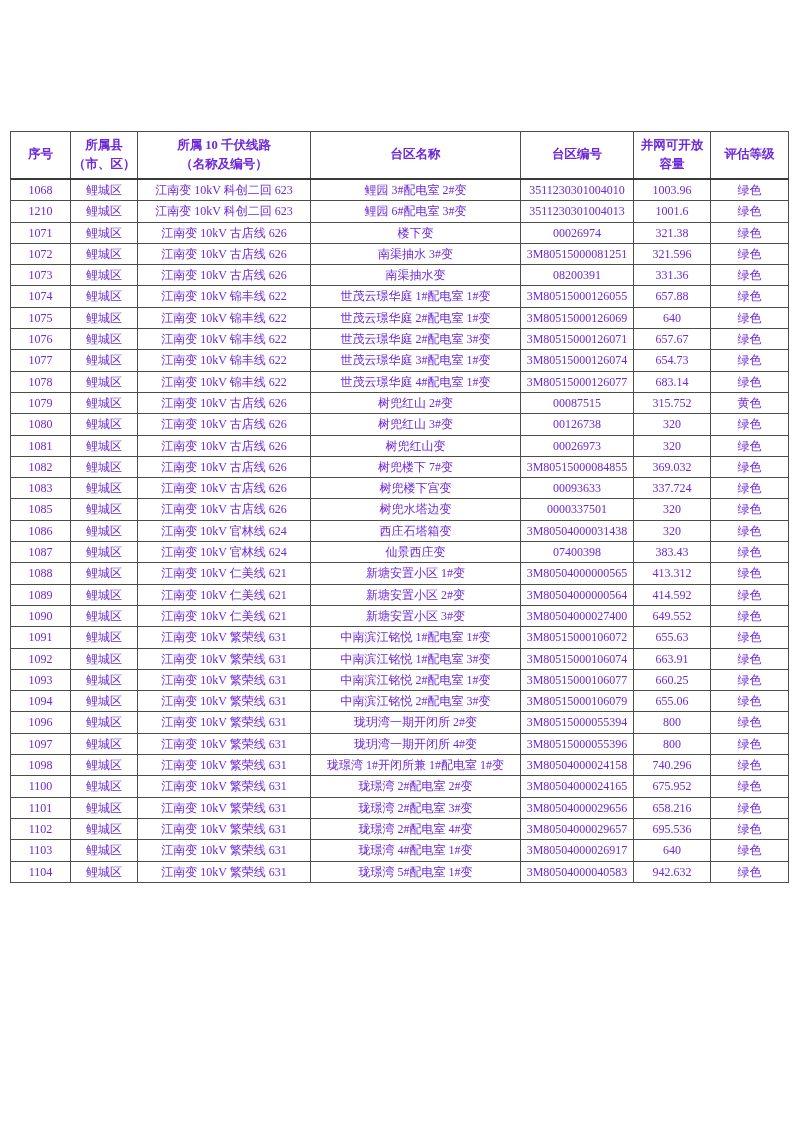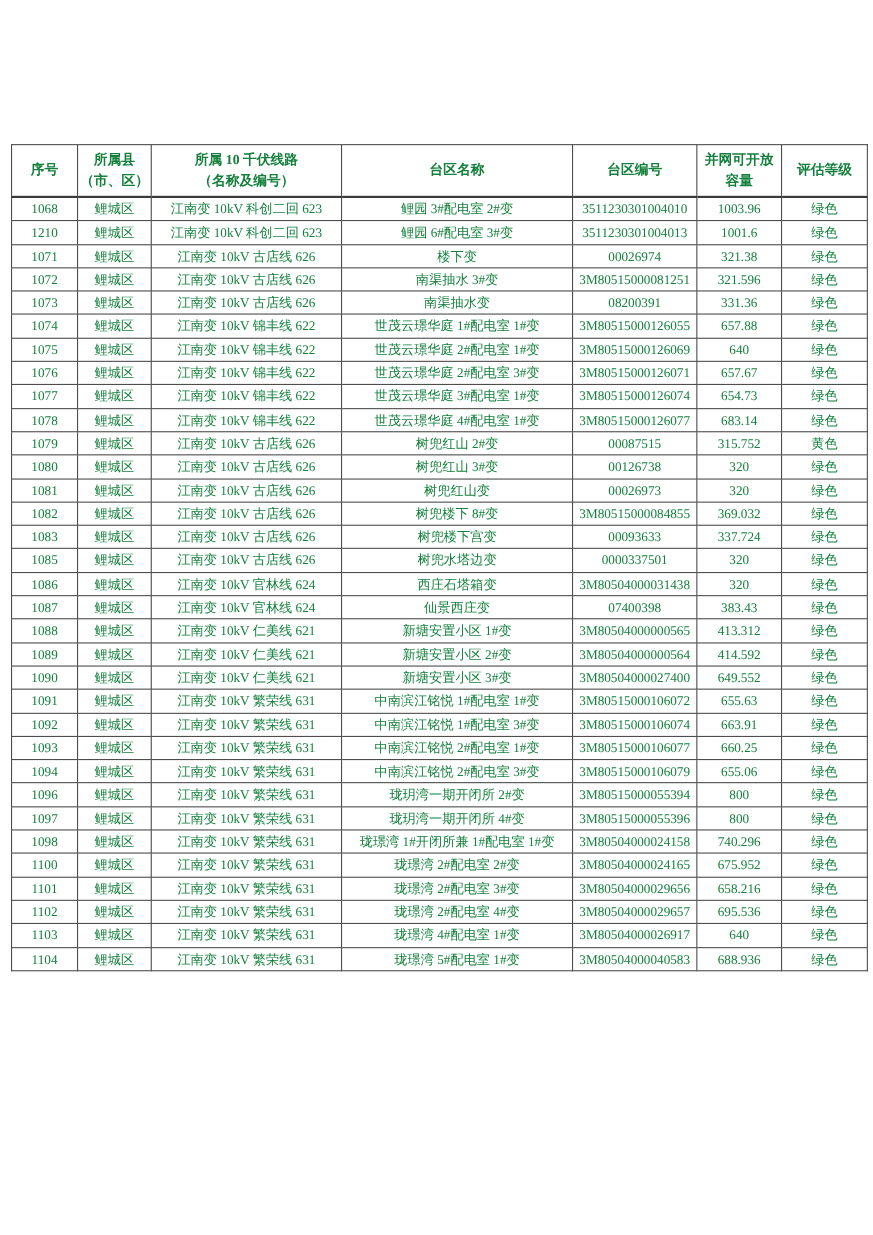--- a/index.html
+++ b/index.html
@@ -17,21 +17,21 @@
     color: #000000;
   }
   .grid-table {
     position: absolute;
     left: 10px;
     top: 131px;
     width: 778px;
     border-collapse: collapse;
     table-layout: fixed;
     font-size: 12px;
-    color: #15803d;
+    color: #6d28d9;
   }
   .grid-table th,
   .grid-table td {
     border: 1px solid #4d4d4d;
     text-align: center;
     vertical-align: middle;
     padding: 0 2px;
     overflow: hidden;
     white-space: nowrap;
   }
@@ -211,21 +211,21 @@
           <td>江南变 10kV 古店线 626</td>
           <td>树兜红山变</td>
           <td>00026973</td>
           <td>320</td>
           <td>绿色</td>
         </tr>
         <tr>
           <td>1082</td>
           <td>鲤城区</td>
           <td>江南变 10kV 古店线 626</td>
-          <td>树兜楼下 8#变</td>
+          <td>树兜楼下 7#变</td>
           <td>3M80515000084855</td>
           <td>369.032</td>
           <td>绿色</td>
         </tr>
         <tr>
           <td>1083</td>
           <td>鲤城区</td>
           <td>江南变 10kV 古店线 626</td>
           <td>树兜楼下宫变</td>
           <td>00093633</td>
@@ -384,18 +384,18 @@
           <td>3M80504000026917</td>
           <td>640</td>
           <td>绿色</td>
         </tr>
         <tr>
           <td>1104</td>
           <td>鲤城区</td>
           <td>江南变 10kV 繁荣线 631</td>
           <td>珑璟湾 5#配电室 1#变</td>
           <td>3M80504000040583</td>
-          <td>688.936</td>
+          <td>942.632</td>
           <td>绿色</td>
         </tr>
       </tbody>
   </table>
 </div>
 
 </body></html>

